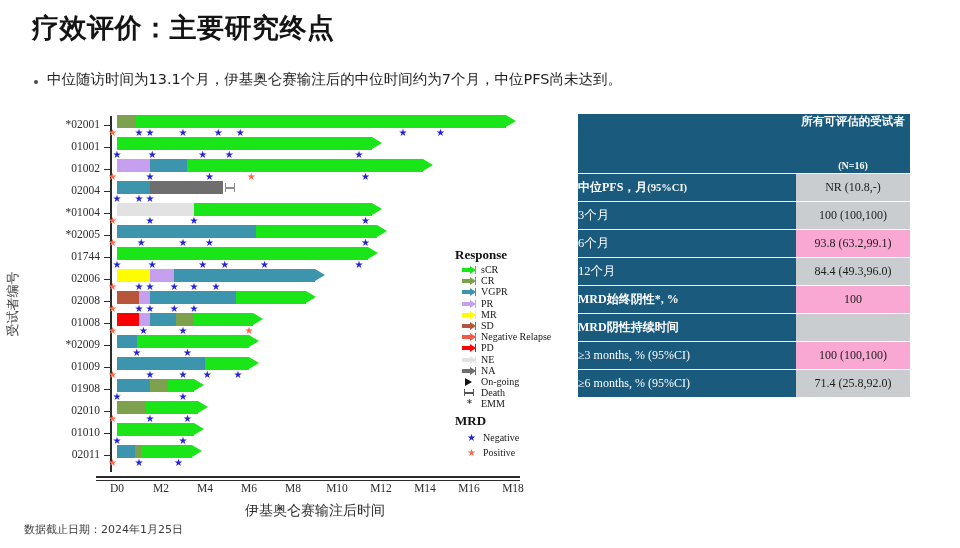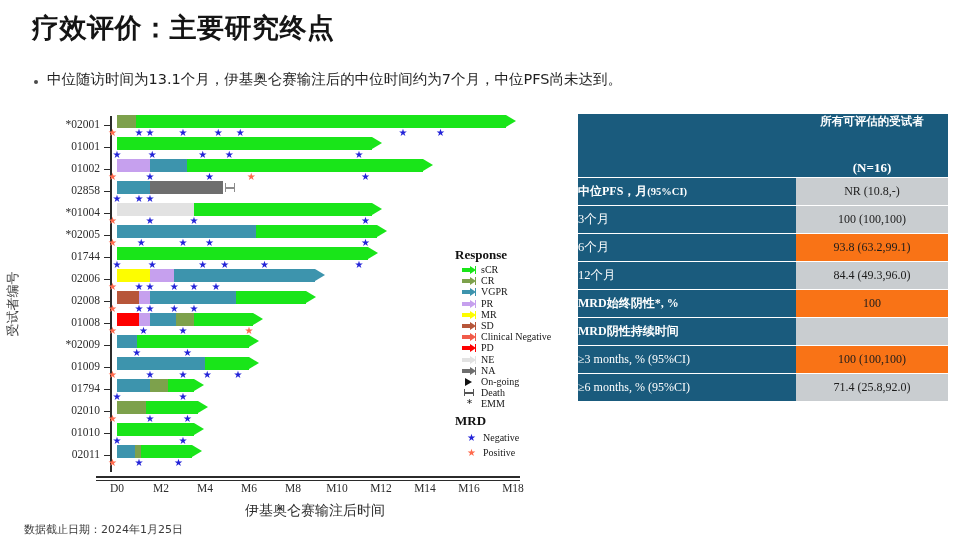--- a/index.html
+++ b/index.html
@@ -117,45 +117,45 @@
   .lg-death .c2{position:absolute;left:10.6px;top:1px;width:1.4px;height:7px;background:#555;}
   .lg-star{
     width:15px;flex:0 0 auto;text-align:center;font-size:11px;color:#111;
     font-family:"DejaVu Sans",sans-serif;
   }
   .lg-dotstar{width:15px;flex:0 0 auto;text-align:center;font-size:10px;font-family:"DejaVu Sans",sans-serif;}
   .legend-item.mrdrow{padding-left:9px;height:15px;}
 
   
   #summary-table{
-    position:absolute;left:578px;top:113px;width:370px;
+    position:absolute;left:578px;top:113px;width:332px;
     border-collapse:separate;border-spacing:0 1.5px;
     font-family:"Liberation Serif","DejaVu Serif",serif;
   }
   #summary-table td,#summary-table th{padding:0;}
   .th-left{
     background:#1a5b7d;width:218px;height:46px;
   }
   .th-right{
     background:#1a5b7d;color:#ffffff;font-weight:bold;font-size:11.5px;
     text-align:center;line-height:1.25;height:46px;padding:0 4px;
   }
-  .th-right .nsub{font-size:13px;margin-top:32px;}
+  .th-right .nsub{font-size:10px;margin-top:32px;}
   .lbl-cell{
     background:#1a5b7d;color:#ffffff;font-weight:bold;font-size:12px;
     height:27px;padding:0 0 0 6px;vertical-align:middle;white-space:nowrap;
   }
   .lbl-cell.indent{padding-left:34px;font-weight:normal;font-size:12.5px;}
   .lbl-cell.indent-en{padding-left:28px;font-weight:normal;font-size:12px;}
   .lbl-cell .small{font-size:10.5px;}
   .val-cell{
     color:#1c1c1c;font-size:12px;text-align:center;height:27px;vertical-align:middle;
   }
   .val-dark{background:#c9cdd0;}
-  .val-light{background:#f97316;}
+  .val-light{background:#f9a8d4;}
 
   
   .footnote{
     position:absolute;left:24px;top:522px;font-size:11px;color:#3a3a3a;
     font-family:"DejaVu Sans","Liberation Sans",sans-serif;
   }
 </style>
 </head>
 <body>
 
@@ -171,39 +171,39 @@
   <div class="axis-vline"></div>
   <div class="axis-hline"></div>
   <div class="axis-hline2"></div>
   <div id="ylabels">
       <div class="ytick-label" style="left: 14px; width: 86px; top: 8px;">*02001</div>
       <div class="ytick-mark" style="top: 15px;"></div>
       <div class="ytick-label" style="left: 14px; width: 86px; top: 30px;">01001</div>
       <div class="ytick-mark" style="top: 37px;"></div>
       <div class="ytick-label" style="left: 14px; width: 86px; top: 52px;">01002</div>
       <div class="ytick-mark" style="top: 59px;"></div>
-      <div class="ytick-label" style="left: 14px; width: 86px; top: 74px;">02858</div>
+      <div class="ytick-label" style="left: 14px; width: 86px; top: 74px;">02004</div>
       <div class="ytick-mark" style="top: 81px;"></div>
       <div class="ytick-label" style="left: 14px; width: 86px; top: 96px;">*01004</div>
       <div class="ytick-mark" style="top: 103px;"></div>
       <div class="ytick-label" style="left: 14px; width: 86px; top: 118px;">*02005</div>
       <div class="ytick-mark" style="top: 125px;"></div>
       <div class="ytick-label" style="left: 14px; width: 86px; top: 140px;">01744</div>
       <div class="ytick-mark" style="top: 147px;"></div>
       <div class="ytick-label" style="left: 14px; width: 86px; top: 162px;">02006</div>
       <div class="ytick-mark" style="top: 169px;"></div>
       <div class="ytick-label" style="left: 14px; width: 86px; top: 184px;">02008</div>
       <div class="ytick-mark" style="top: 191px;"></div>
       <div class="ytick-label" style="left: 14px; width: 86px; top: 206px;">01008</div>
       <div class="ytick-mark" style="top: 213px;"></div>
       <div class="ytick-label" style="left: 14px; width: 86px; top: 228px;">*02009</div>
       <div class="ytick-mark" style="top: 235px;"></div>
       <div class="ytick-label" style="left: 14px; width: 86px; top: 250px;">01009</div>
       <div class="ytick-mark" style="top: 257px;"></div>
-      <div class="ytick-label" style="left: 14px; width: 86px; top: 272px;">01794</div>
+      <div class="ytick-label" style="left: 14px; width: 86px; top: 272px;">01908</div>
       <div class="ytick-mark" style="top: 279px;"></div>
       <div class="ytick-label" style="left: 14px; width: 86px; top: 294px;">02010</div>
       <div class="ytick-mark" style="top: 301px;"></div>
       <div class="ytick-label" style="left: 14px; width: 86px; top: 316px;">01010</div>
       <div class="ytick-mark" style="top: 323px;"></div>
       <div class="ytick-label" style="left: 14px; width: 86px; top: 338px;">02011</div>
       <div class="ytick-mark" style="top: 345px;"></div>
     </div>
   <div id="bars">
       <div class="bar-row" style="left: 0px; top: 5px; width: 560px;">
@@ -428,21 +428,21 @@
           <div class="tick" style="background: rgb(183, 86, 58);"></div>
         </div>
         <span class="lbl">SD</span>
       </div>
       <div class="legend-item">
         <div class="lg-swatch">
           <div class="bar" style="background: rgb(241, 91, 74);"></div>
           <div class="tri" style="border-left: 6px solid rgb(241, 91, 74);"></div>
           <div class="tick" style="background: rgb(241, 91, 74);"></div>
         </div>
-        <span class="lbl">Clinical Negative</span>
+        <span class="lbl">Negative Relapse</span>
       </div>
       <div class="legend-item">
         <div class="lg-swatch">
           <div class="bar" style="background: rgb(254, 0, 0);"></div>
           <div class="tri" style="border-left: 6px solid rgb(254, 0, 0);"></div>
           <div class="tick" style="background: rgb(254, 0, 0);"></div>
         </div>
         <span class="lbl">PD</span>
       </div>
       <div class="legend-item">

